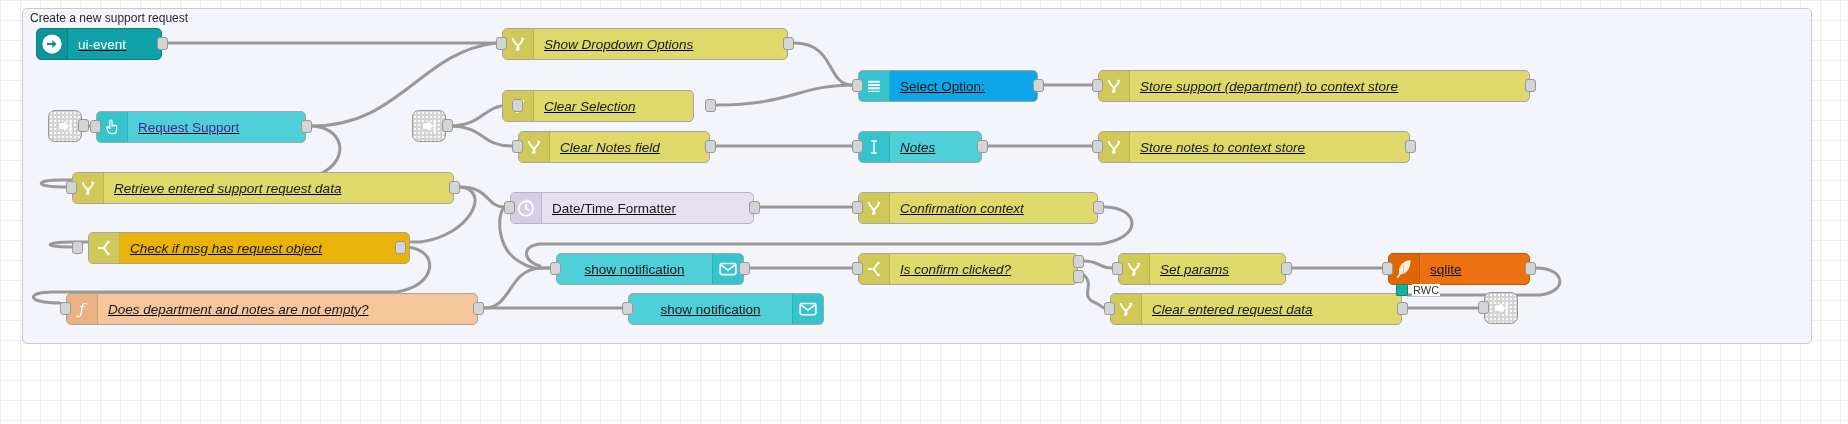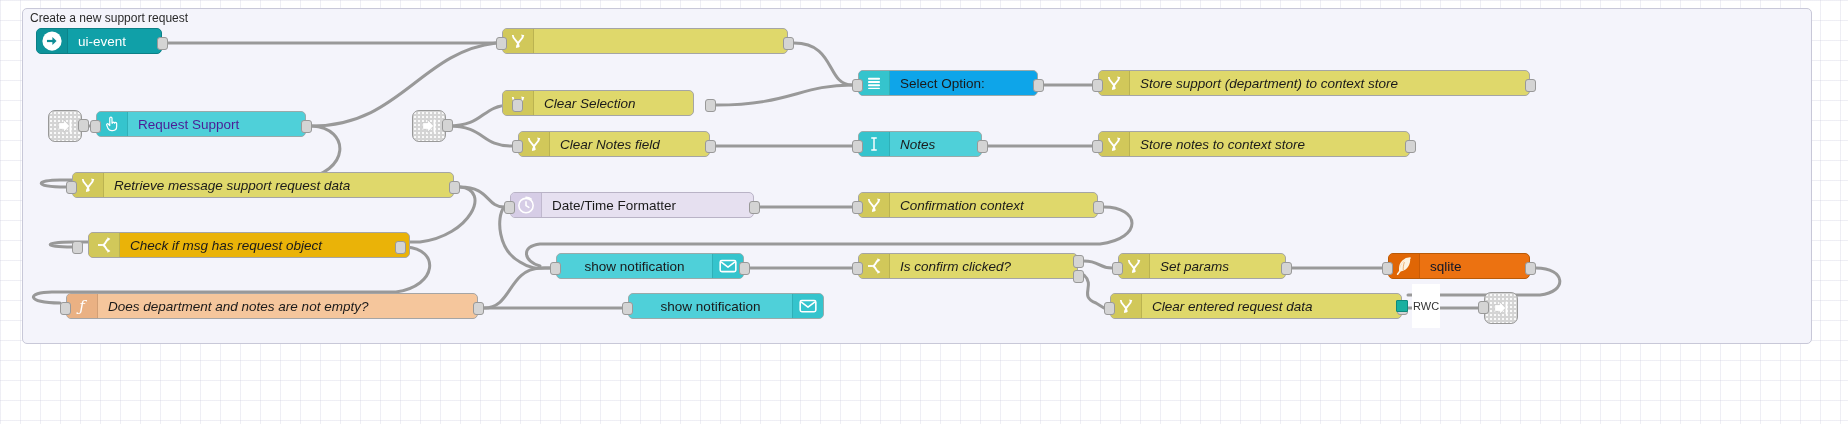--- a/index.html
+++ b/index.html
@@ -38,22 +38,23 @@
   svg.wires path{fill:none;stroke:#999;stroke-width:3;stroke-linecap:round;}
 
   
   .node{
     position:absolute;
     box-sizing:border-box;
     border:1px solid #a5a5a5;
     border-radius:5px;
     display:flex;
     align-items:center;
-    height:26px;
+    height:32px;
     box-shadow:0 0 0 0 rgba(0,0,0,0);
+    text-decoration:underline;
   }
   .node .ibox{
     width:30px;height:100%;
     display:flex;align-items:center;justify-content:center;
     flex:0 0 30px;
     border-right:1px solid rgba(0,0,0,.10);
     background:rgba(0,0,0,.05);
     border-radius:4px 0 0 4px;
   }
   .node .ibox.right{
@@ -103,21 +104,21 @@
     white-space:nowrap;
   }
   .status .dot{
     width:10px;height:10px;
     background:#19b0a0;
     border:1px solid #0e8a7d;
     border-radius:1px;
     background-image:radial-gradient(rgba(255,255,255,.6) .5px, transparent .5px);
     background-size:3px 3px;
   }
-  .status .stxt{background:#fff;padding:16px 1px;}
+  .status .stxt{background:#fff;padding:0 1px;}
 
   svg.gi{display:block;}
 </style>
 </head>
 <body>
 
 <div id="canvas">
 
   <div class="gridstrip"></div>
 
@@ -190,20 +191,21 @@
       <div class="port" style="left: 157px; top: 37px;"></div>
       <div class="node" style="left: 502px; top: 28px; width: 286px; background: rgb(223, 216, 107); border-color: rgb(165, 165, 165);">
         <div class="ibox" style="background: rgb(209, 200, 90);">
           <svg class="gi" width="18" height="18" viewBox="0 0 24 24">
             <path d="M5 4 C5 11, 13 11, 13 20" stroke="#fff" stroke-width="2.4" fill="none"></path>
             <path d="M19 4 C19 11, 11 11, 11 20" stroke="#fff" stroke-width="2.4" fill="none"></path>
             <path d="M16.2 3.2 L20.5 4.3 L17.4 7.2 Z" fill="#fff"></path>
             <path d="M10.2 17.2 L13.6 20.4 L9.2 21.2 Z" fill="#fff"></path>
           </svg>
         </div>
+        <div class="lbl ital lead" style="color: rgb(26, 26, 26);">Show Dropdown Options</div>
       </div>
       <div class="port" style="left: 496px; top: 37px;"></div>
       <div class="port" style="left: 783px; top: 37px;"></div>
       <div class="node" style="left: 858px; top: 70px; width: 180px; background: #0ea5e9; border-color: rgb(153, 170, 170);">
         <div class="ibox" style="background: rgb(53, 196, 205);">
           <svg class="gi" width="18" height="18" viewBox="0 0 24 24">
             <rect x="4" y="5" width="16" height="2.6" rx="1.1" fill="#fff"></rect>
             <rect x="4" y="9.4" width="16" height="2.6" rx="1.1" fill="#fff"></rect>
             <rect x="4" y="13.8" width="16" height="2.6" rx="1.1" fill="#fff"></rect>
             <rect x="4" y="18.2" width="16" height="1.8" rx="0.9" fill="#fff"></rect>
@@ -287,21 +289,21 @@
       <div class="port" style="left: 1405px; top: 140px;"></div>
       <div class="node" style="left: 72px; top: 172px; width: 382px; background: rgb(223, 216, 107); border-color: rgb(165, 165, 165);">
         <div class="ibox" style="background: rgb(209, 200, 90);">
           <svg class="gi" width="18" height="18" viewBox="0 0 24 24">
             <path d="M5 4 C5 11, 13 11, 13 20" stroke="#fff" stroke-width="2.4" fill="none"></path>
             <path d="M19 4 C19 11, 11 11, 11 20" stroke="#fff" stroke-width="2.4" fill="none"></path>
             <path d="M16.2 3.2 L20.5 4.3 L17.4 7.2 Z" fill="#fff"></path>
             <path d="M10.2 17.2 L13.6 20.4 L9.2 21.2 Z" fill="#fff"></path>
           </svg>
         </div>
-        <div class="lbl ital lead" style="color: rgb(26, 26, 26);">Retrieve message support request data</div>
+        <div class="lbl ital lead" style="color: rgb(26, 26, 26);">Retrieve entered support request data</div>
       </div>
       <div class="port" style="left: 66px; top: 181px;"></div>
       <div class="port" style="left: 449px; top: 181px;"></div>
       <div class="node" style="left: 510px; top: 192px; width: 244px; background: rgb(230, 224, 240); border-color: rgb(185, 179, 198);">
         <div class="ibox" style="background: rgb(214, 205, 230);">
           <svg class="gi" width="20" height="20" viewBox="0 0 24 24">
             <circle cx="12" cy="12.6" r="8.6" fill="none" stroke="#fff" stroke-width="1.9"></circle>
             <path d="M12 8 V12.8 L15.4 14.8" stroke="#fff" stroke-width="1.9" fill="none" stroke-linecap="round"></path>
             <path d="M12 2.6 C14.6 2.6 16.6 3.4 18.2 4.8" stroke="#fff" stroke-width="1.9" fill="none" stroke-linecap="round"></path>
           </svg>

